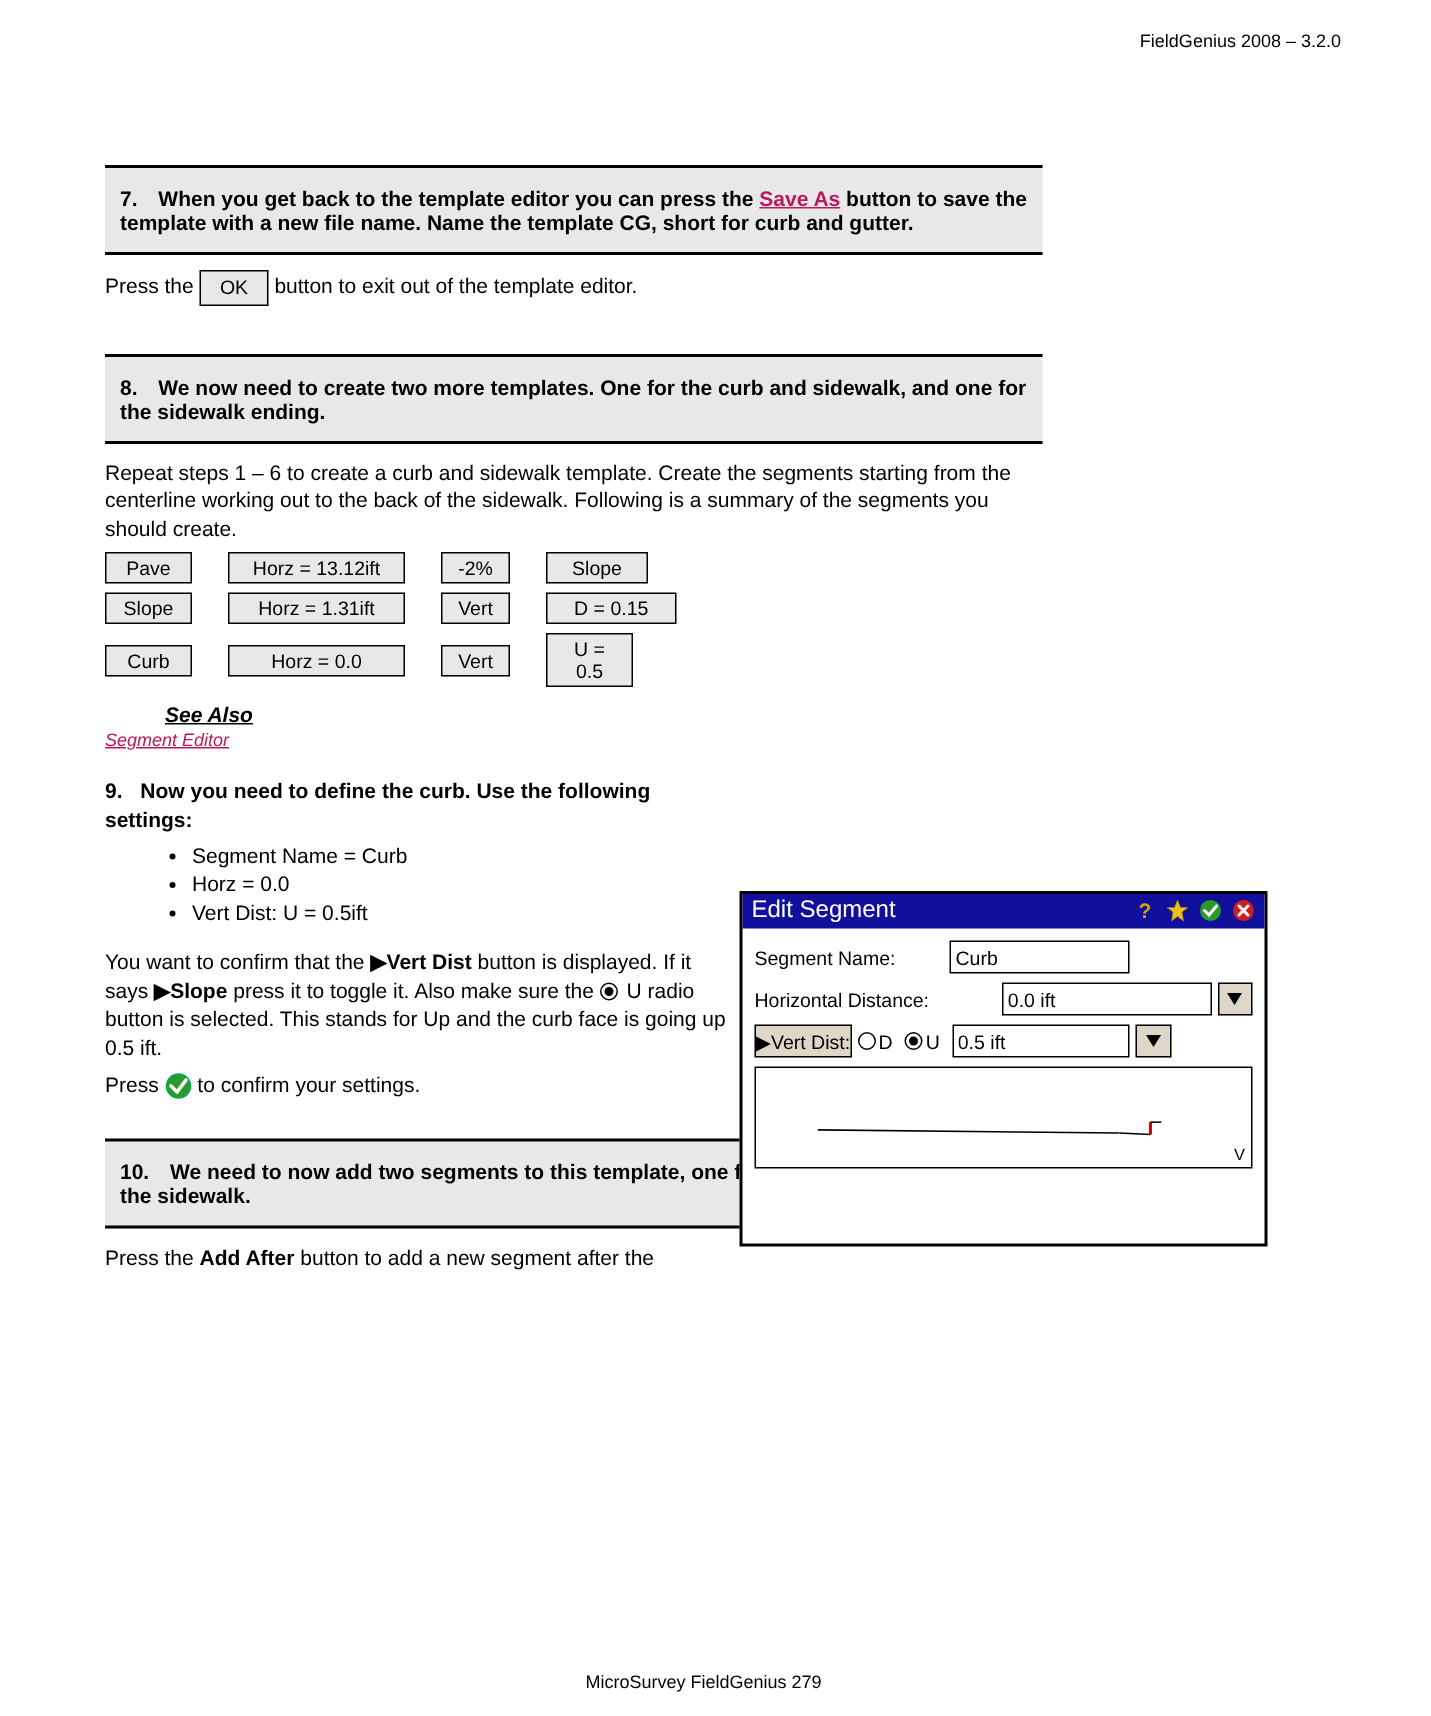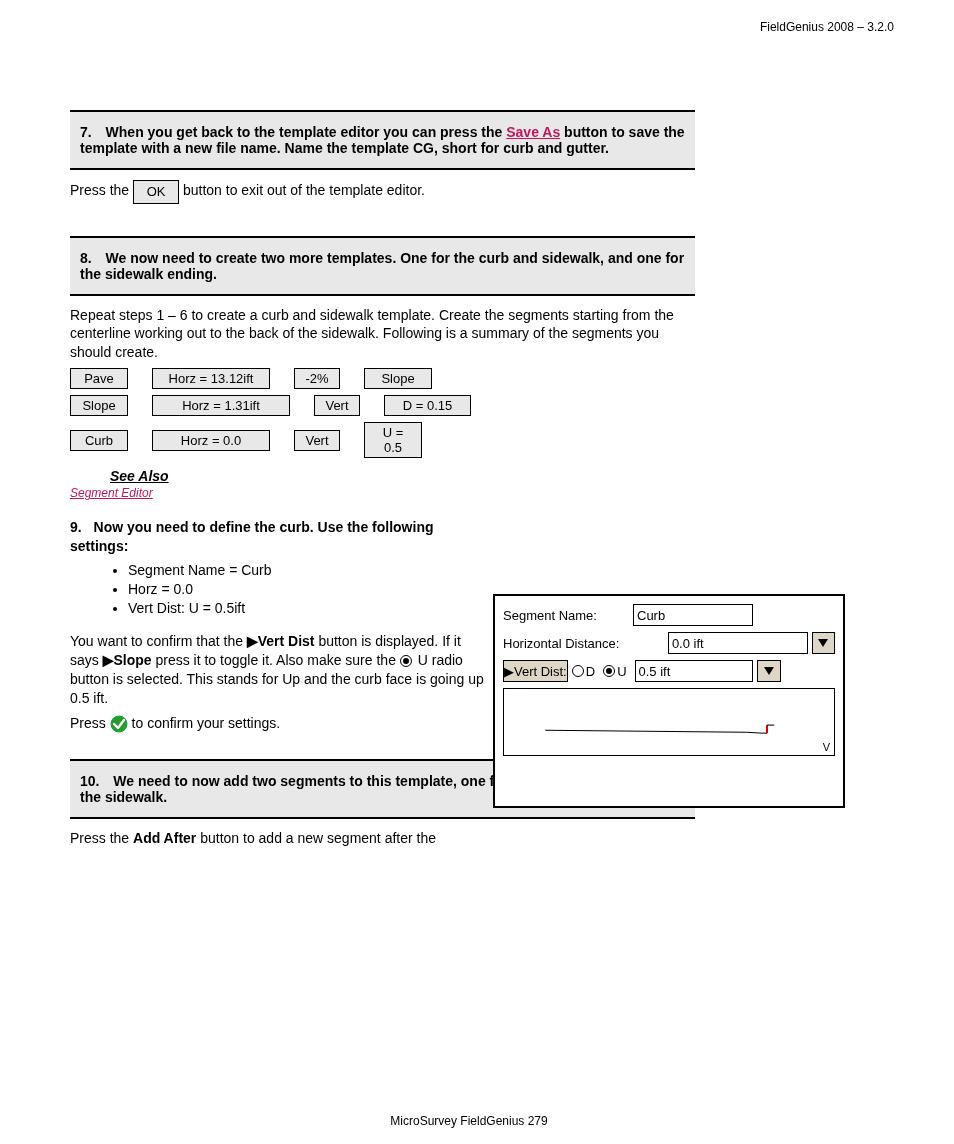--- a/index.html
+++ b/index.html
@@ -145,21 +145,21 @@
 <div class="para">Repeat steps 1 – 6 to create a curb and sidewalk template. Create the segments starting from the centerline working out to the back of the sidewalk. Following is a summary of the segments you should create.</div>
 
 <div class="keyrow">
   <span class="key" style="width:58px">Pave</span>
   <span class="key" style="width:118px">Horz = 13.12ift</span>
   <span class="key" style="width:46px">-2%</span>
   <span class="key" style="width:68px">Slope</span>
 </div>
 <div class="keyrow">
   <span class="key" style="width:58px">Slope</span>
-  <span class="key" style="width:138px">Horz = 1.31ift</span>
+  <span class="key" style="width:118px">Horz = 1.31ift</span>
   <span class="key" style="width:46px">Vert</span>
   <span class="key" style="width:87px">D = 0.15</span>
 </div>
 <div class="keyrow">
   <span class="key" style="width:58px">Curb</span>
   <span class="key" style="width:118px">Horz = 0.0</span>
   <span class="key" style="width:46px">Vert</span>
   <span class="key" style="width:58px">U = 0.5</span>
 </div>
 
@@ -218,20 +218,45 @@
   <span class="txt">We need to now add two segments to this template, one for the boulevard and one for the sidewalk.</span>
 </div>
 
 <div class="para">
   <span>Press the </span>
   <b>Add After</b>
   <span> button to add a new segment after the</span>
 </div>
 
 <div class="dialog">
+  <div class="dlg-title">
+    <span class="t">Edit Segment</span>
+    <span class="ico">
+      <svg width="16" height="16">
+          <text x="4" y="13" font-size="14" font-weight="bold" fill="#d8a000">?</text>
+        </svg>
+    </span>
+    <span class="ico">
+      <svg width="16" height="16">
+          <polygon points="8,1 10,6 15,6 11,9 12,15 8,12 4,15 5,9 1,6 6,6" fill="#e8c020" stroke="#a08000" stroke-width="0.5"></polygon>
+        </svg>
+    </span>
+    <span class="ico">
+      <svg width="16" height="16">
+          <circle cx="8" cy="8" r="7" fill="#2a9b2a"></circle>
+          <path d="M4 8 L7 11 L12 5" stroke="#fff" stroke-width="2" fill="none" stroke-linecap="round"></path>
+        </svg>
+    </span>
+    <span class="ico">
+      <svg width="16" height="16">
+          <circle cx="8" cy="8" r="7" fill="#cc2020"></circle>
+          <path d="M5 5 L11 11 M11 5 L5 11" stroke="#fff" stroke-width="2" stroke-linecap="round"></path>
+        </svg>
+    </span>
+  </div>
   <div class="dlg-body">
     <div class="dlg-row">
       <label>Segment Name:</label>
       <input type="text" style="width: 120px;" value="Curb">
     </div>
     <div class="dlg-row">
       <label>Horizontal Distance:</label>
       <input type="text" style="width: 140px; margin-left: 40px;" value="0.0 ift">
       <span class="dropbtn">
         <svg width="10" height="8">

